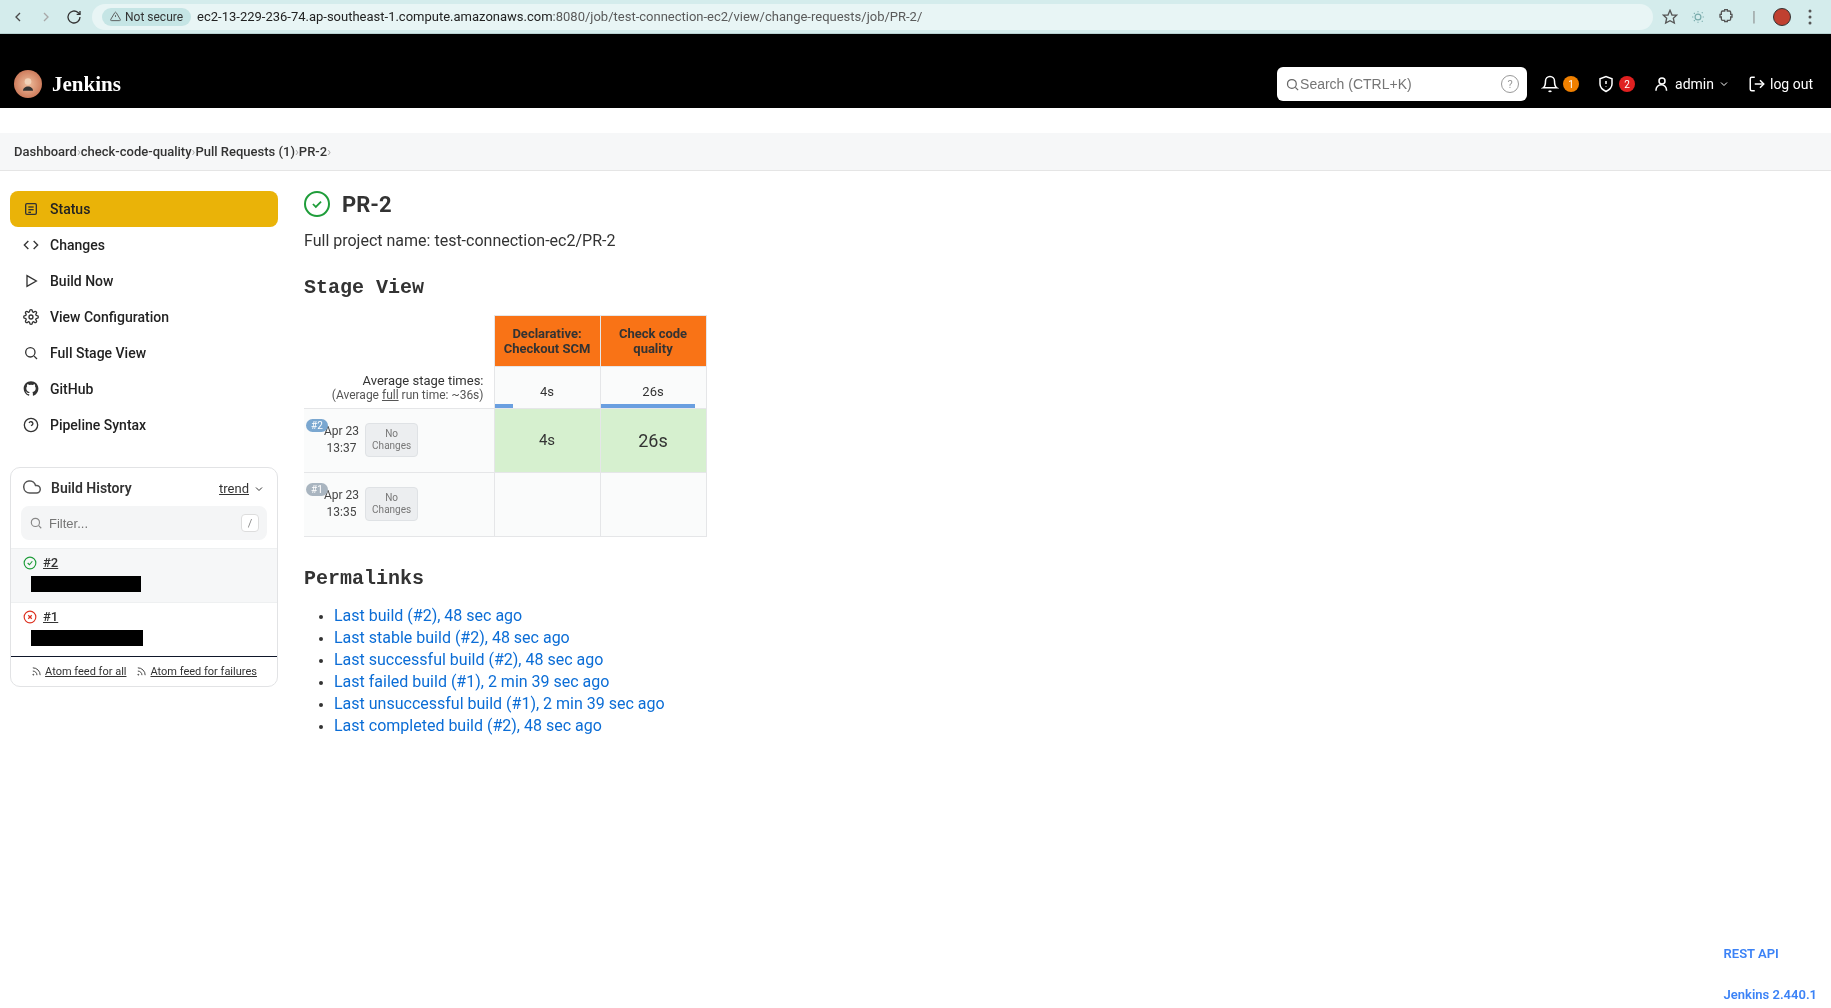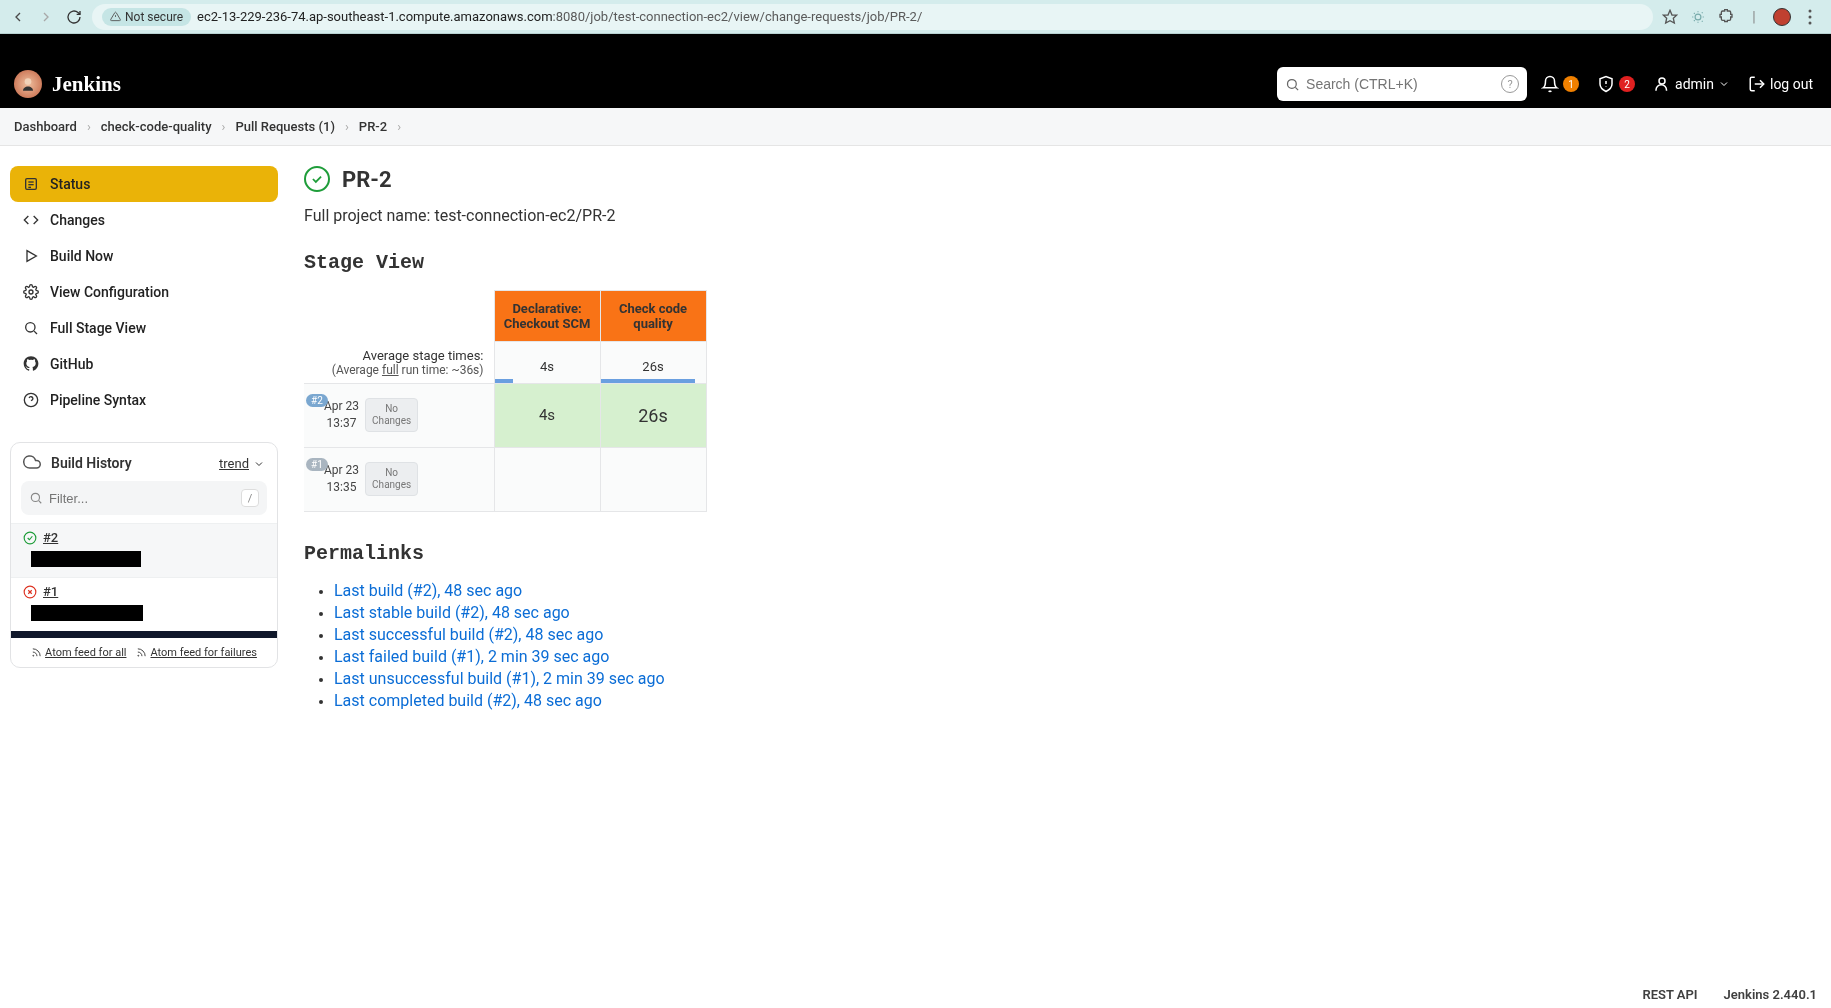--- a/index.html
+++ b/index.html
@@ -18,29 +18,29 @@
 .browser-chrome .right-icons .ic { width:18px; height:18px; display:flex; align-items:center; justify-content:center; color:#555; }
 
 
 .black-gap { height: 26px; background: #000; }
 
 
 .jenkins-header { background: #000; color: #fff; height: 48px; display: flex; align-items: center; padding: 0 14px; gap: 10px; }
 .jenkins-header .logo { width: 28px; height: 28px; border-radius: 50%; background: radial-gradient(#f0c0a0, #c06040); display:flex; align-items:center; justify-content:center; }
 .jenkins-header .brand { font-family: Georgia, serif; font-weight: bold; font-size: 21px; }
 .jenkins-header .spacer { flex: 1; }
-.jenkins-header .search-box { background: #fff; border-radius: 6px; height: 34px; width: 250px; display: flex; align-items: center; padding: 0 8px; gap: 6px; }
+.jenkins-header .search-box { background: #fff; border-radius: 6px; height: 34px; width: 250px; display: flex; align-items: center; padding: 0 8px; gap: 0; }
 .jenkins-header .search-box input { border: none; outline: none; flex: 1; font-size: 14px; color: #333; }
 .jenkins-header .hbtn { display: flex; align-items: center; gap: 4px; color: #fff; cursor: pointer; padding: 0 4px;}
 .jenkins-header .badge-orange { background: #f08000; border-radius: 50%; width: 16px; height: 16px; font-size: 10px; display: flex; align-items: center; justify-content: center; }
 .jenkins-header .badge-red { background: #e02020; border-radius: 50%; width: 16px; height: 16px; font-size: 10px; display: flex; align-items: center; justify-content: center; }
 .jenkins-header .help-circ { width:18px; height:18px; border:1.5px solid #999; border-radius:50%; display:flex; align-items:center; justify-content:center; font-size:11px; color:#999; }
 
 
-.breadcrumbs { background: #f6f7f8; height: 38px; border-bottom: 1px solid #e5e5e5; display: flex; align-items: center; padding: 0 14px; gap: 10px; font-size: 13px; }
+.breadcrumbs { background: #f6f7f8; height: 38px; border-bottom: 1px solid #e5e5e5; display: flex; align-items: center; padding: 0 14px; font-size: 13px; margin-top: 25px; }
 .breadcrumbs .crumb { color: #333; cursor: pointer; font-weight: 500; }
 .breadcrumbs .sep { color: #aaa; }
 
 
 .main { display: flex; padding: 20px 10px 40px 10px; gap: 16px; align-items: flex-start; }
 .sidebar { width: 268px; flex-shrink: 0; }
 .content { flex: 1; padding-left: 10px; }
 
 
 .side-nav { display: flex; flex-direction: column; gap: 0; }
@@ -56,21 +56,21 @@
 .bh-filter { margin: 0 10px 8px 10px; background: #f4f5f6; border-radius: 8px; height: 34px; display: flex; align-items: center; padding: 0 8px; gap: 6px; }
 .bh-filter input { border: none; background: transparent; outline: none; flex: 1; font-size: 13px; }
 .bh-filter .slash { background: #fff; border: 1px solid #ddd; border-radius: 4px; width: 18px; height: 18px; display: flex; align-items: center; justify-content: center; font-size: 11px; color: #888; }
 .bh-row { padding: 6px 12px 10px 12px; border-top: 1px solid #eef0f1; }
 .bh-row .r1 { display: flex; align-items: center; gap: 6px; }
 .bh-row .r1 .bn { text-decoration: underline; font-size: 13px; font-weight: 500; }
 .bh-row .bar { margin-top: 6px; height: 16px; background: #000; }
 .bh-row .bar.w1 { width: 110px; margin-left: 8px; }
 .bh-row .bar.w2 { width: 112px; margin-left: 8px; }
 .bh-row.active { background: #f6f7f8; }
-.bh-foot { display: flex; justify-content: center; gap: 10px; padding: 8px; border-top: 7px solid #0f172a; font-size: 11px; }
+.bh-foot { display: flex; justify-content: center; gap: 10px; padding: 8px; border-top: 1px solid #0f172a; font-size: 11px; }
 .bh-foot .ff { text-decoration: underline; display:flex; align-items:center; gap:3px; cursor:pointer; }
 
 
 .page-title-row { display: flex; align-items: center; gap: 12px; margin-bottom: 14px; }
 .page-title-row .ok-circ { width: 26px; height: 26px; border: 2.5px solid #1f9d3a; border-radius: 50%; display:flex; align-items:center; justify-content:center; color:#1f9d3a; }
 .page-title-row h1 { font-size: 22px; font-weight: 700; }
 .full-name { font-size: 16px; color: #333; margin-bottom: 26px; }
 .full-name .lbl { }
 h2.section { font-size: 20px; font-weight: 700; margin-bottom: 16px; font-family: Liberation Mono, monospace; }
 
@@ -93,21 +93,21 @@
 .stage-table .build-row td.cell { width: 106px; height: 64px; text-align: center; font-size: 15px; }
 .stage-table .build-row td.cell.ok { background: #d6f0cf; color: #333; }
 .stage-table .build-row td.cell.empty { background: #fafbfb; }
 
 
 .permalinks ul { list-style: disc; padding-left: 30px; margin-top: 6px; }
 .permalinks li { margin: 3px 0; }
 .permalinks a { color: #0b6dd6; font-size: 16px; text-decoration: none; }
 
 
-.footer { position: fixed; bottom: 6px; right: 14px; display: flex; gap: 26px; font-size: 13px; font-weight: 600; color: #404040; }
+.footer { position: fixed; bottom: 6px; right: 14px; display: flex; gap: 26px; font-size: 13px; font-weight: 600; color: #3b82f6; flex-direction: column; }
 
 svg { display: block; }
 </style>
 </head>
 <body>
 
 <div class="browser-chrome">
   <div class="nav-btn">
     <svg width="16" height="16" viewBox="0 0 24 24" fill="none" stroke="currentColor" stroke-width="2">
         <polyline points="15 18 9 12 15 6"></polyline>

